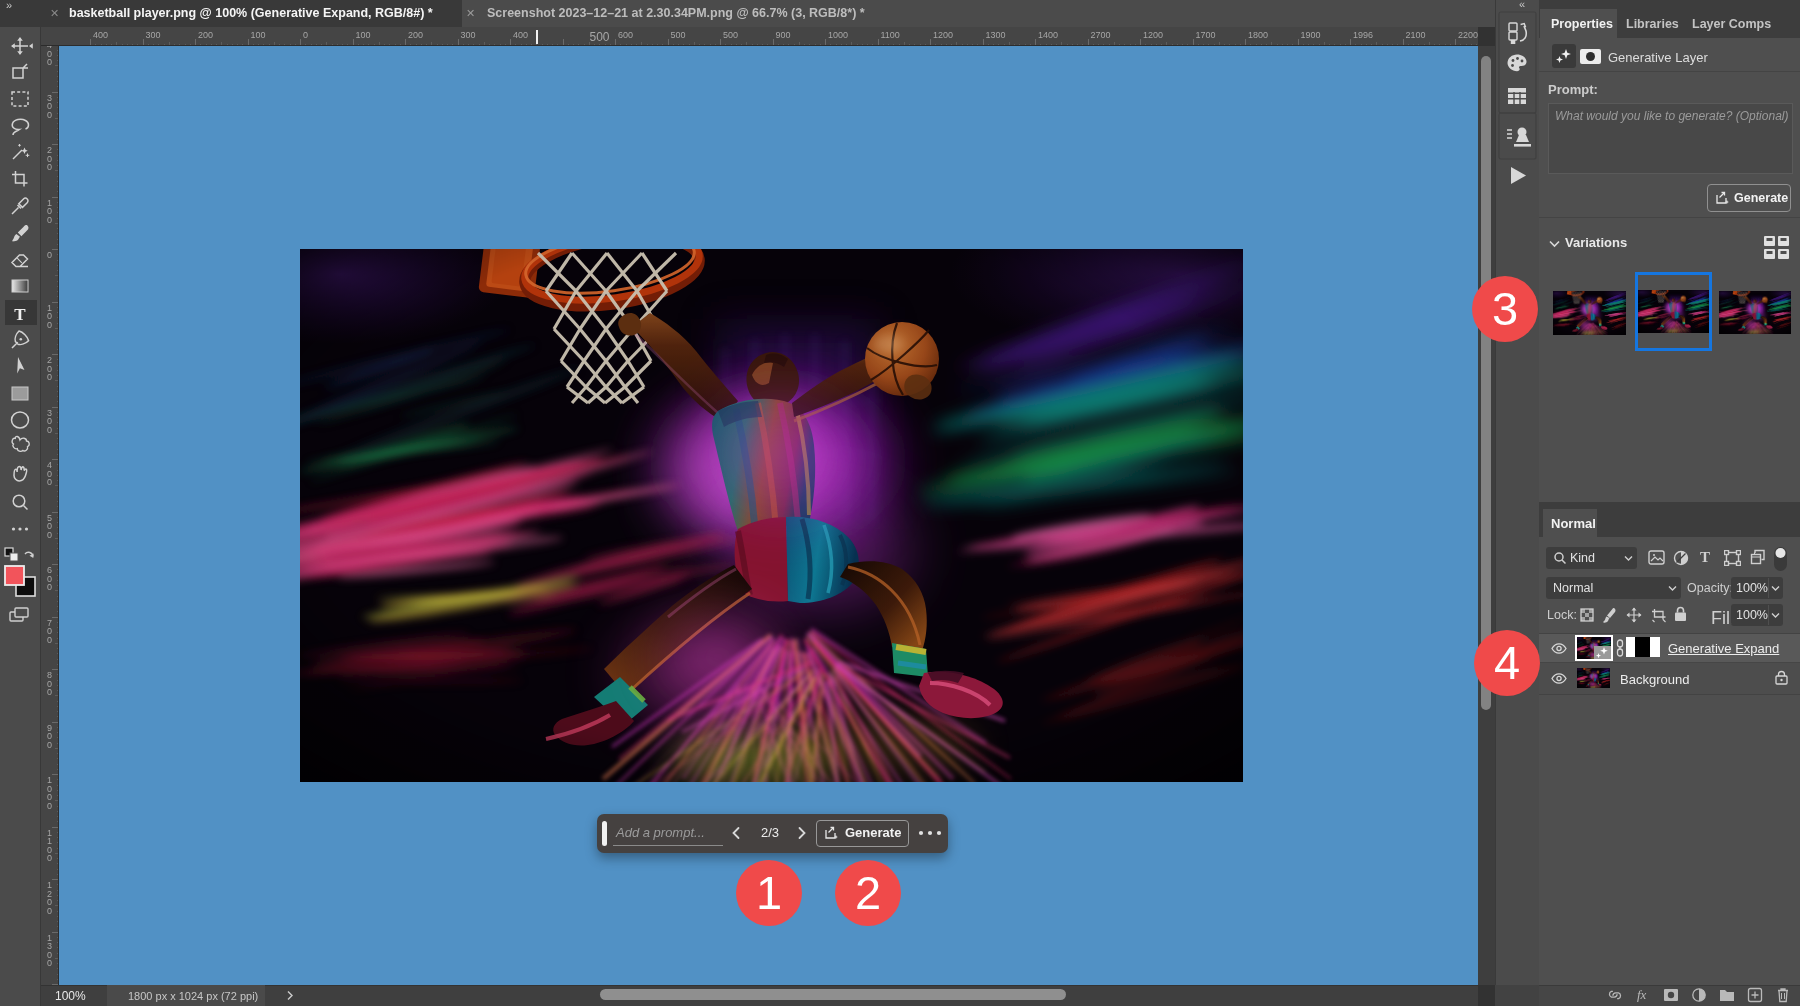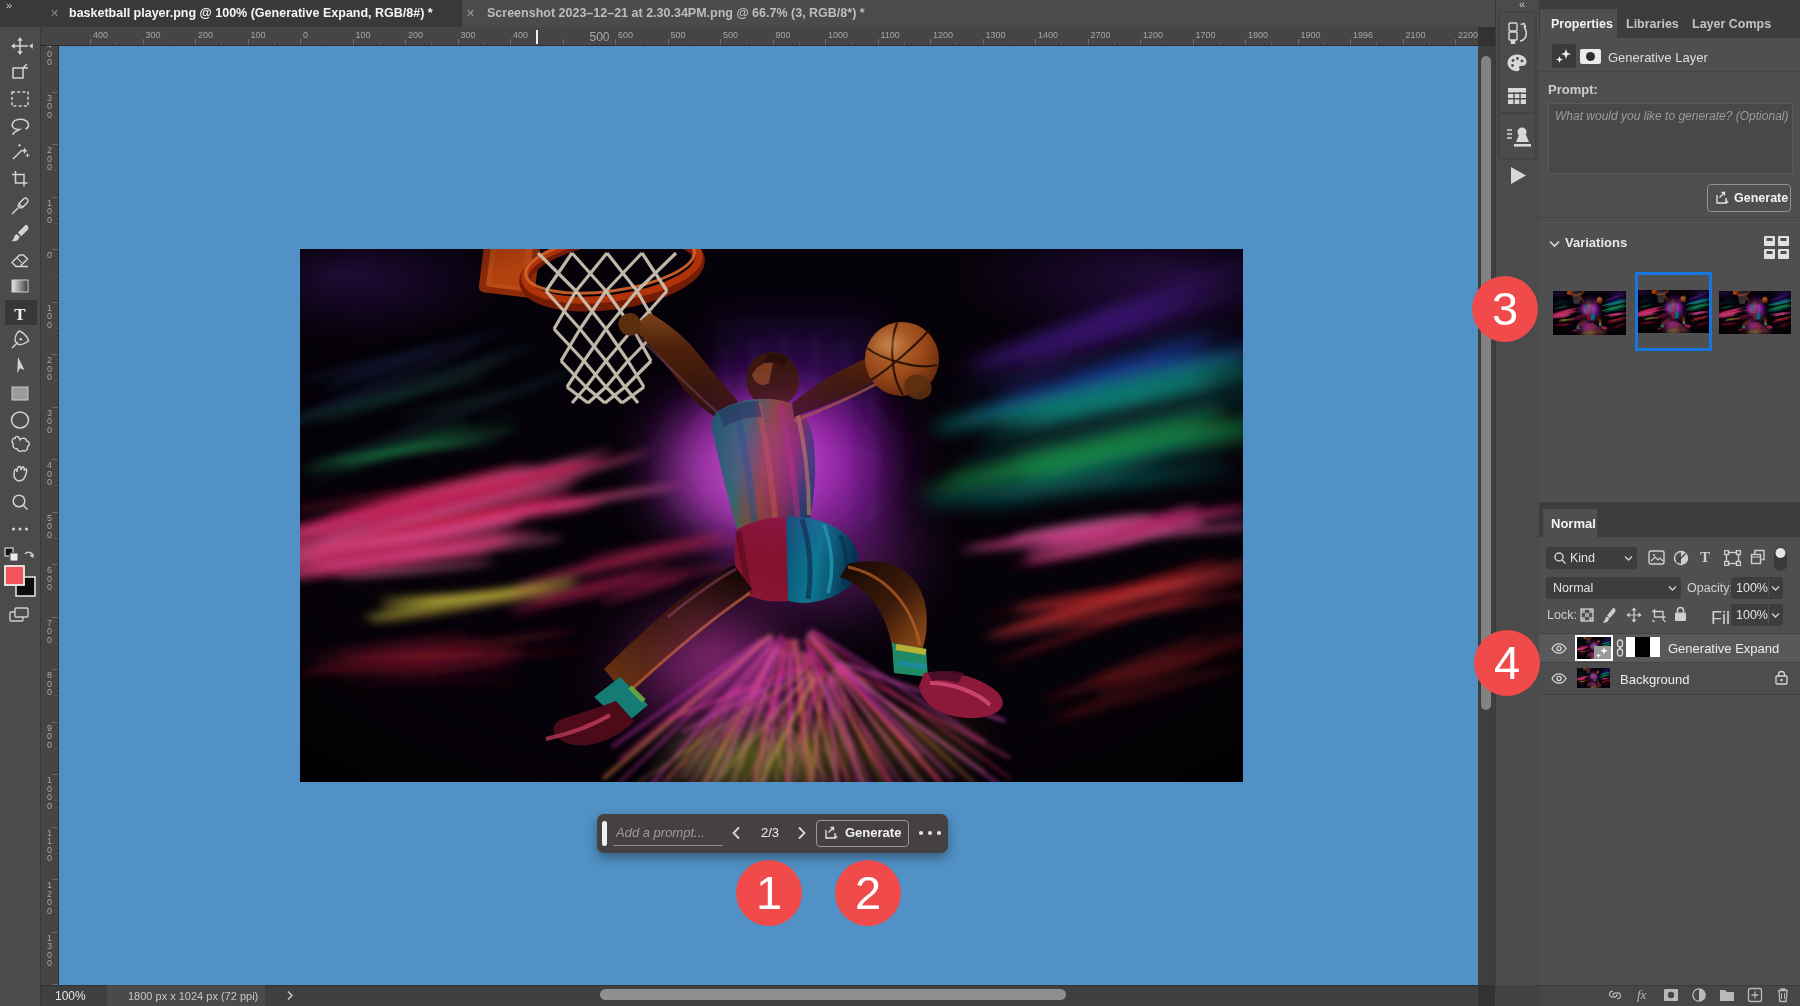--- a/index.html
+++ b/index.html
@@ -1319,21 +1319,21 @@
     <path d="M9,1 l1,2.8 2.8,1 -2.8,1 -1,2.8 -1,-2.8 -2.8,-1 2.8,-1 z" fill="#fff"></path>
     <path d="M3.5,7 l0.7,1.9 1.9,0.7 -1.9,0.7 -0.7,1.9 -0.7,-1.9 -1.9,-0.7 1.9,-0.7 z" fill="#fff"></path>
   </svg>
   <svg class="abs" style="left:1615px;top:639px;" width="10" height="18" viewBox="0 0 10 18" fill="none" stroke="#d6d6d6" stroke-width="1.3">
     <rect x="2.5" y="1" width="5" height="7" rx="2.5"></rect>
     <rect x="2.5" y="10" width="5" height="7" rx="2.5"></rect>
     <path d="M5,7 v4"></path>
   </svg>
   <div class="abs" style="left:1626px;top:637px;width:34px;height:20px;background:#ffffff;"></div>
   <div class="abs" style="left:1635px;top:637px;width:15px;height:20px;background:#000000;"></div>
-  <div class="abs" style="left:1668px;top:641px;color:#ececec;font-size:13px;">Generative Expand</div>
+  <div class="abs" style="left:1668px;top:641px;color:#ececec;font-size:13px;text-decoration:underline;">Generative Expand</div>
 
   <div class="abs" style="left:1577px;top:668px;width:33px;height:20px;background:#0a0612;"></div>
   <svg class="abs" style="left:1577px;top:668px;" width="33" height="20" viewBox="0 0 943 533" preserveAspectRatio="none">
       <use href="#artG"></use>
     </svg>
   <div class="abs" style="left:1620px;top:672px;color:#ececec;font-size:13px;">Background</div>
   <svg class="abs" style="left:1775px;top:670px;" width="13" height="15" viewBox="0 0 13 15">
     <rect x="1" y="6" width="11" height="8" rx="1" fill="none" stroke="#d6d6d6" stroke-width="1.3"></rect>
     <path d="M3.5,6 v-1.5 a3,3 0 0 1 6,0 v1.5" fill="none" stroke="#d6d6d6" stroke-width="1.3"></path>
     <circle cx="6.5" cy="10" r="1.2" fill="#d6d6d6"></circle>

